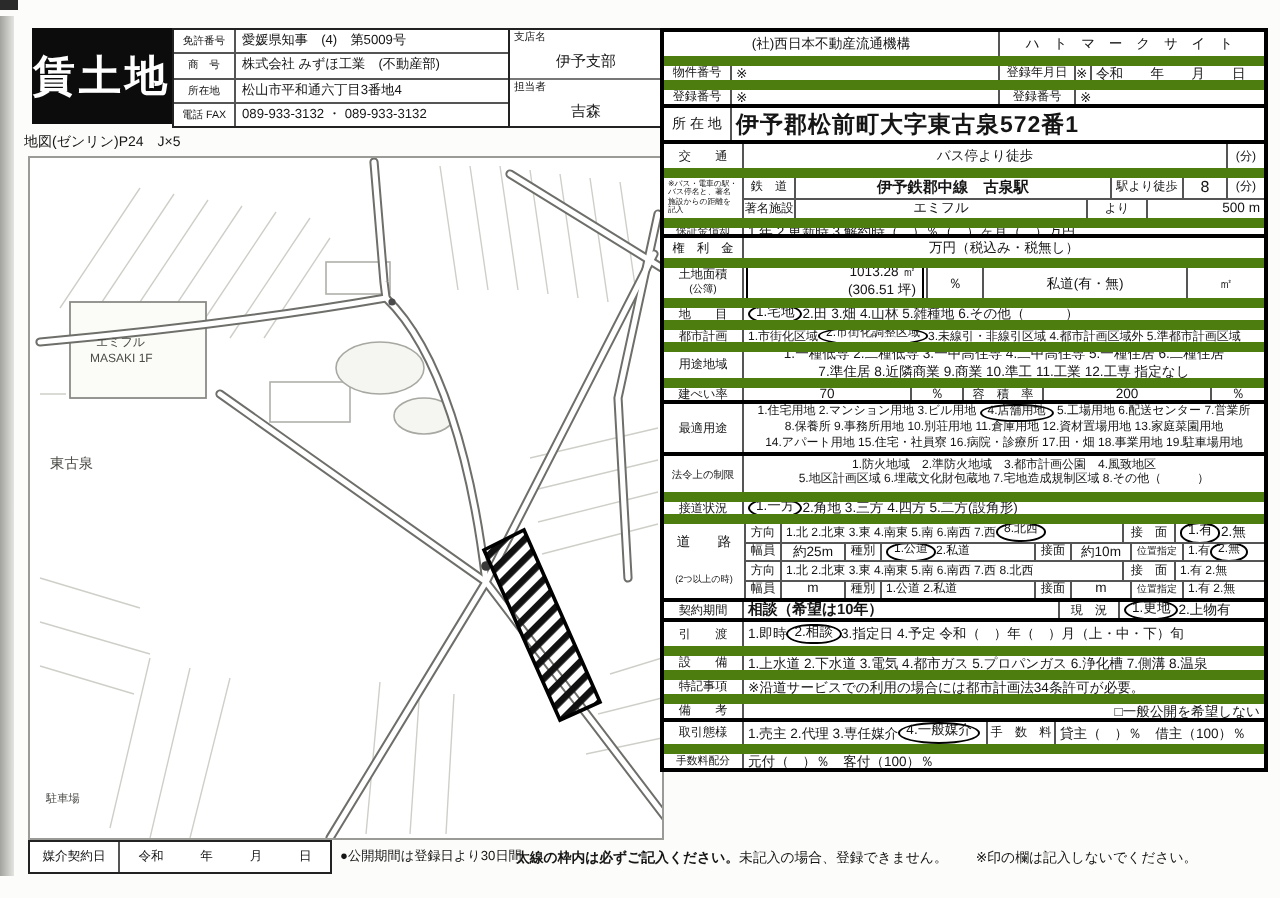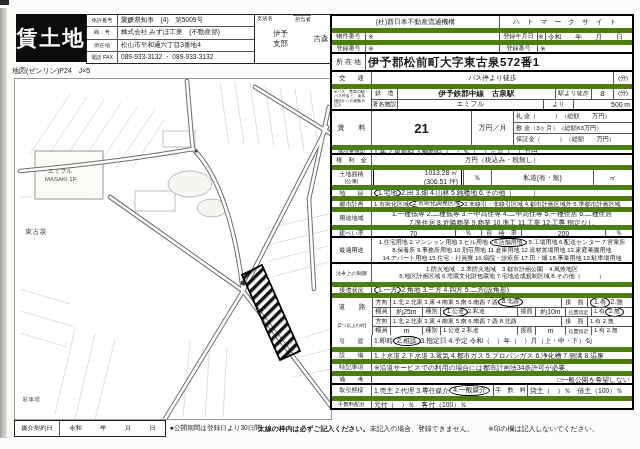--- a/index.html
+++ b/index.html
@@ -9,21 +9,21 @@
   
   .title{position:absolute;left:16px;top:14px;width:70px;height:48px;background:#0c0c0c;color:#fff;
          display:flex;align-items:center;justify-content:center;font-size:21px;font-weight:bold;letter-spacing:2px;}
   
   .agency{position:absolute;left:86px;top:14px;width:168px;height:48px;border:1px solid #222;display:flex;flex-direction:column;background:#fff;}
   .agency .r{flex:1;display:flex;border-top:1px solid #555;min-height:0;}
   .agency .r.f{border-top:none;}
   .agency .l{width:30px;flex:none;border-right:1px solid #555;font-size:5.3px;display:flex;align-items:center;justify-content:center;text-align:center;}
   .agency .v{flex:1;font-size:6.6px;display:flex;align-items:center;padding-left:3px;white-space:nowrap;overflow:hidden;}
   
-  .branch{position:absolute;left:254px;top:14px;width:76px;height:48px;border:1px solid #222;display:flex;flex-direction:row;background:#fff;}
+  .branch{position:absolute;left:254px;top:14px;width:76px;height:48px;border:1px solid #222;display:flex;flex-direction:column;background:#fff;}
   .branch .bl{height:9px;font-size:5.3px;padding-left:2px;}
   .branch .bv{flex:1;display:flex;align-items:center;justify-content:center;font-size:7.5px;}
   .branch .bv2{border-top:1px solid #777;}
   .mapref{position:absolute;left:12px;top:66px;font-size:7px;}
   
   .map{position:absolute;left:14px;top:78px;width:316px;height:340px;border:1px solid #9a9a96;background:#fff;}
   
   .rp{position:absolute;left:330px;top:14px;width:304px;border:2px solid #000;display:flex;flex-direction:column;background:#fff;box-sizing:border-box;}
   .rw{display:flex;border-top:5px solid #4d7c0f;align-items:stretch;flex:none;box-sizing:border-box;min-height:0;}
   .rw.f{border-top:none;}
@@ -190,36 +190,20 @@
         </div>
         <div class="sub">
           <div class="c lab" style="width:26px">著名施設</div>
           <div class="c cen grow">エミフル</div>
           <div class="c lab" style="width:30px">より</div>
           <div class="c e rgt" style="width:58px;flex:none">500 m</div>
         </div>
       </div>
     </div>
 
-    <div class="rw bt" style="height:36px">
-      <div class="c lab" style="width:40px;font-size:7px">賃　　料</div>
-      <div class="c cen grow big">21</div>
-      <div class="c lab" style="width:42px;font-size:7px">万円／月</div>
-      <div class="stack e" style="width:118px;flex:none">
-        <div class="sub f">
-            <div class="c e grow" style="font-size:6.2px">礼 金（　　　）（総額　　万円）</div>
-          </div>
-        <div class="sub">
-            <div class="c e grow" style="font-size:6.2px">敷 金（3ヶ月）（総額63万円）</div>
-          </div>
-        <div class="sub">
-            <div class="c e grow" style="font-size:6.2px">保証金（　　　）（総額　　万円）</div>
-          </div>
-      </div>
-    </div>
 
     <div class="rw" style="height:10px;border-bottom:2px solid #000">
       <div class="c lab" style="width:40px;font-size:5.4px">保証金償却</div>
       <div class="c e grow">1.年 2.更新時 3.解約時（　）％（　）ヶ月（　）万円</div>
     </div>
 
     <div class="rw f" style="height:10px">
       <div class="c lab" style="width:40px">権　利　金</div>
       <div class="c e cen grow">万円（税込み・税無し）</div>
     </div>
@@ -347,20 +331,29 @@
           <div class="c lab" style="width:18px">種別</div>
           <div class="c grow" style="font-size:6px">1.公道 2.私道</div>
           <div class="c lab" style="width:18px">接面</div>
           <div class="c cen" style="width:30px;flex:none">m</div>
           <div class="c lab" style="width:26px;font-size:5px">位置指定</div>
           <div class="c e" style="width:40px;flex:none;font-size:6px">1.有 2.無</div>
         </div>
       </div>
     </div>
 
+    <div class="rw bt" style="height:12px;border-bottom:2px solid #000">
+      <div class="c lab" style="width:40px">契約期間</div>
+      <div class="c grow" style="font-size:7.4px;font-weight:bold">相談（希望は10年）</div>
+      <div class="c lab" style="width:30px">現　況</div>
+      <div class="c e" style="width:72px;flex:none">
+        <span class="sel">1.更地</span>
+        <span> 2.上物有</span>
+      </div>
+    </div>
 
     <div class="rw f" style="height:12px">
       <div class="c lab" style="width:40px">引　　渡</div>
       <div class="c e grow">
         <span>1.即時 </span>
         <span class="sel">2.相談</span>
         <span> 3.指定日 4.予定 令和（　）年（　）月（上・中・下）旬</span>
       </div>
     </div>
 

